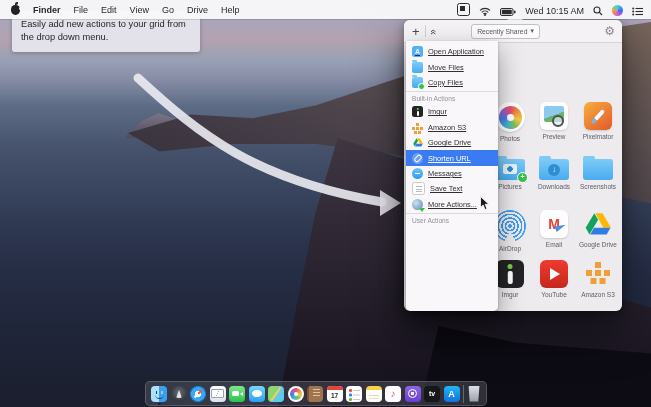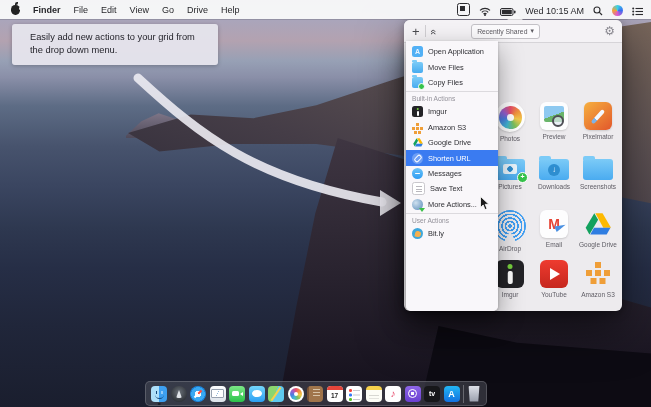--- a/index.html
+++ b/index.html
@@ -26,22 +26,22 @@
   .mb-l{display:flex;align-items:center;gap:13px;padding-left:11px;}
   .mb-r{display:flex;align-items:flex-end;gap:9px;padding-right:8px;}
   .mb-app{font-weight:700;}
   .apple{width:9px;height:10px;background:#222;border-radius:45% 45% 48% 48%;position:relative;}
   .apple::before{content:"";position:absolute;top:-3px;left:4px;width:3px;height:3px;background:#222;border-radius:70% 0 70% 0;}
   .apple::after{content:"";position:absolute;top:2px;right:-1.5px;width:3px;height:3px;background:#f6f6f7;border-radius:50%;}
   .ds-mb{width:11px;height:11px;border:1.3px solid #2b2b2e;border-radius:2.5px;position:relative;}
   .ds-mb::after{content:"";position:absolute;left:2px;top:2px;width:4.5px;height:4.5px;background:#2b2b2e;}
   .siri{width:11px;height:11px;border-radius:50%;background:conic-gradient(#39d3e6,#3a6ef0,#d857d0,#f0a23a,#39d3e6);filter:blur(.4px);}
   
-  .tooltip{left:12px;top:24px;width:170px;z-index:3;background:rgba(229,228,236,0.96);
-    border-radius:3px;padding:7px 18px;font-size:9.3px;line-height:1.45;color:#1f1f26;
+  .tooltip{left:12px;top:11px;width:170px;z-index:3;background:rgba(229,228,236,0.96);
+    border-radius:3px;padding:7px 9px;font-size:9.3px;line-height:1.45;color:#1f1f26;
     box-shadow:0 1px 4px rgba(0,0,0,.25);}
   
   .arrow{left:0;top:0;z-index:2;}
   
   .panel{left:404px;top:20px;width:218px;height:291px;z-index:5;background:#edebee;border-radius:6px;
     box-shadow:0 18px 45px rgba(0,0,0,.5),0 2px 10px rgba(0,0,0,.35);}
   .pop-arrow{position:absolute;top:-7px;left:103px;width:0;height:0;
     border-left:8px solid transparent;border-right:8px solid transparent;border-bottom:7px solid #f4f2f5;}
   .toolbar{position:absolute;left:0;top:0;width:218px;height:22px;background:#f4f2f5;
     border-radius:6px 6px 0 0;border-bottom:1px solid #d6d4d8;display:flex;align-items:center;}
@@ -91,21 +91,21 @@
   .g-imgur::after{content:"";position:absolute;bottom:4px;left:50%;transform:translateX(-50%);width:4.5px;height:13px;border-radius:2px;background:#fff;}
   .g-yt{background:linear-gradient(#ee3b2f,#c6271e);}
   .g-yt::after{content:"";margin-left:2px;border-left:10px solid #fff;border-top:6px solid transparent;border-bottom:6px solid transparent;}
   .g-s3{position:relative;width:28px;height:28px;}
   .g-s3::after{content:"";position:absolute;left:11px;top:2px;width:6px;height:6px;background:#ef9e38;
     box-shadow:-9px 8px #ef9e38,0 8px #ef9e38,9px 8px #ef9e38,-4.5px 16px #ef9e38,4.5px 16px #ef9e38;}
   
   .menu{left:406px;top:41px;width:92px;height:267px;z-index:6;background:rgba(249,247,250,0.98);
     border-radius:0 0 5px 5px;box-shadow:0 10px 26px rgba(0,0,0,.38),0 1px 3px rgba(0,0,0,.25);
     display:flex;flex-direction:column;padding-top:3px;}
-  .mrow{height:15.4px;flex:none;display:flex;align-items:center;font-size:7.4px;color:#2e2e33;}
+  .mrow{height:15.4px;flex:none;display:flex;align-items:center;font-size:7.4px;color:#2e2e33;text-decoration:underline;}
   .mrow.sel{background:#3a7bf1;color:#fff;}
   .msec{height:11px;flex:none;display:flex;align-items:center;padding-left:6px;font-size:6.6px;color:#94929a;}
   .mdiv{height:1px;flex:none;background:#dcdade;margin:1px 0;}
   .ic{width:11px;height:11px;border-radius:2.5px;flex:none;margin:0 5px 0 6px;position:relative;
     display:grid;place-items:center;}
   .i-app{background:#52b0f5;}.i-app::after{content:"A";font:700 7px "Liberation Sans",sans-serif;color:#eaf4ff;}
   .i-folder{background:linear-gradient(180deg,#7ccbf7,#47abf0);border-radius:2px;}
   .i-folder::before{content:"";position:absolute;top:-2px;left:0;width:5px;height:2px;background:#7ccbf7;border-radius:1px 1px 0 0;}
   .i-copy::after{content:"";position:absolute;right:-2px;bottom:-2px;width:5px;height:5px;border-radius:50%;background:#35c24a;border:1px solid #fff;}
   .i-imgur{background:#232327;}
@@ -371,24 +371,20 @@
     <div class="mrow">
       <span class="ic i-text"></span>
       <span>Save Text</span>
     </div>
     <div class="mrow">
       <span class="ic i-more"></span>
       <span>More Actions...</span>
     </div>
     <div class="mdiv"></div>
     <div class="msec">User Actions</div>
-    <div class="mrow">
-      <span class="ic i-bitly"></span>
-      <span>Bit.ly</span>
-    </div>
   </div>
 
   <svg class="abs cursor" width="11" height="15" viewBox="0 0 11 15">
     <path d="M1.5 0.5 L1.5 11.5 L4.2 9 L6 13.6 L8 12.8 L6.2 8.3 L9.8 8.3 Z" fill="#1a1a1a" stroke="#fff" stroke-width="0.8"></path>
   </svg>
 
   <div class="abs dock">
     <span class="dk dk-finder">
         <span class="run-dot"></span>
       </span>

